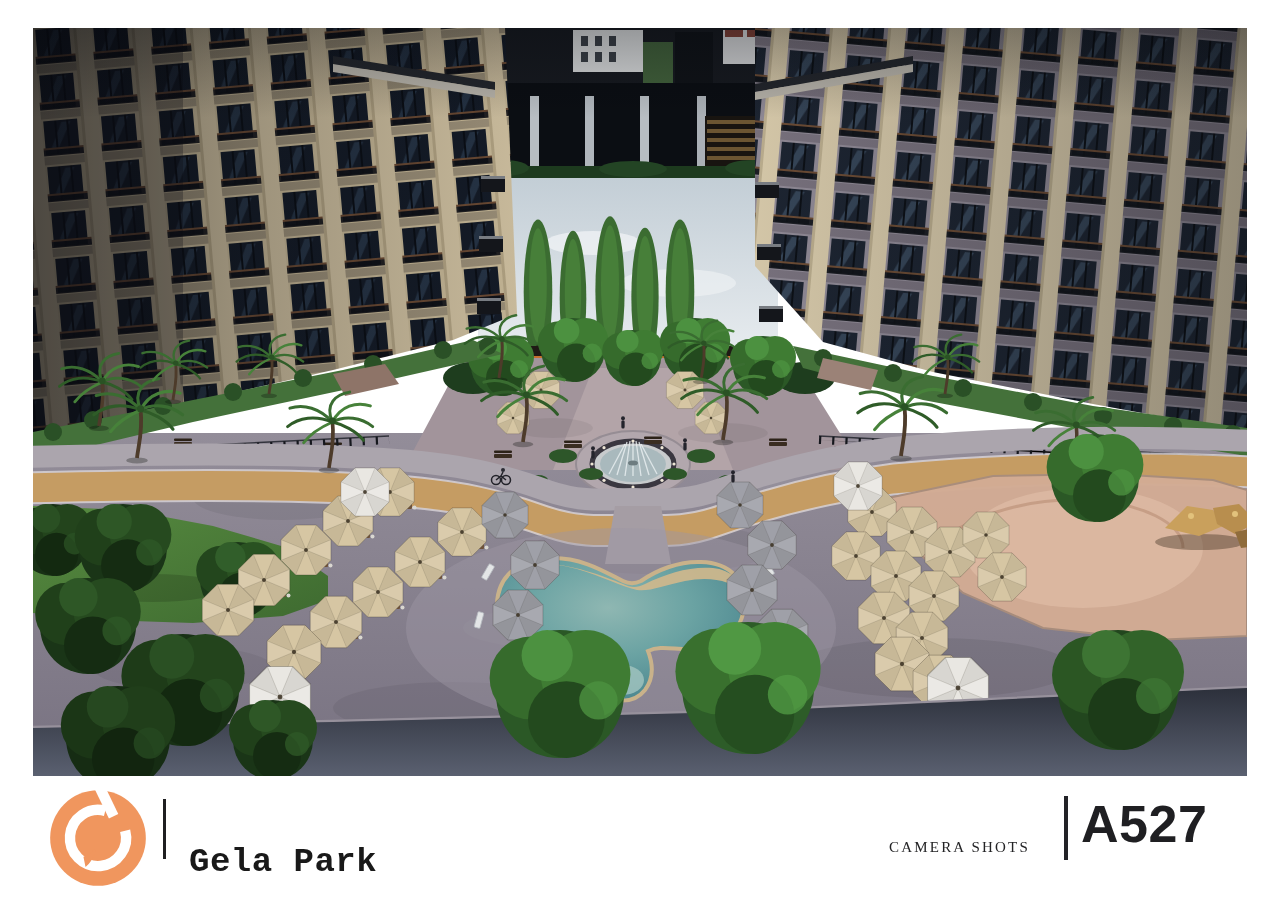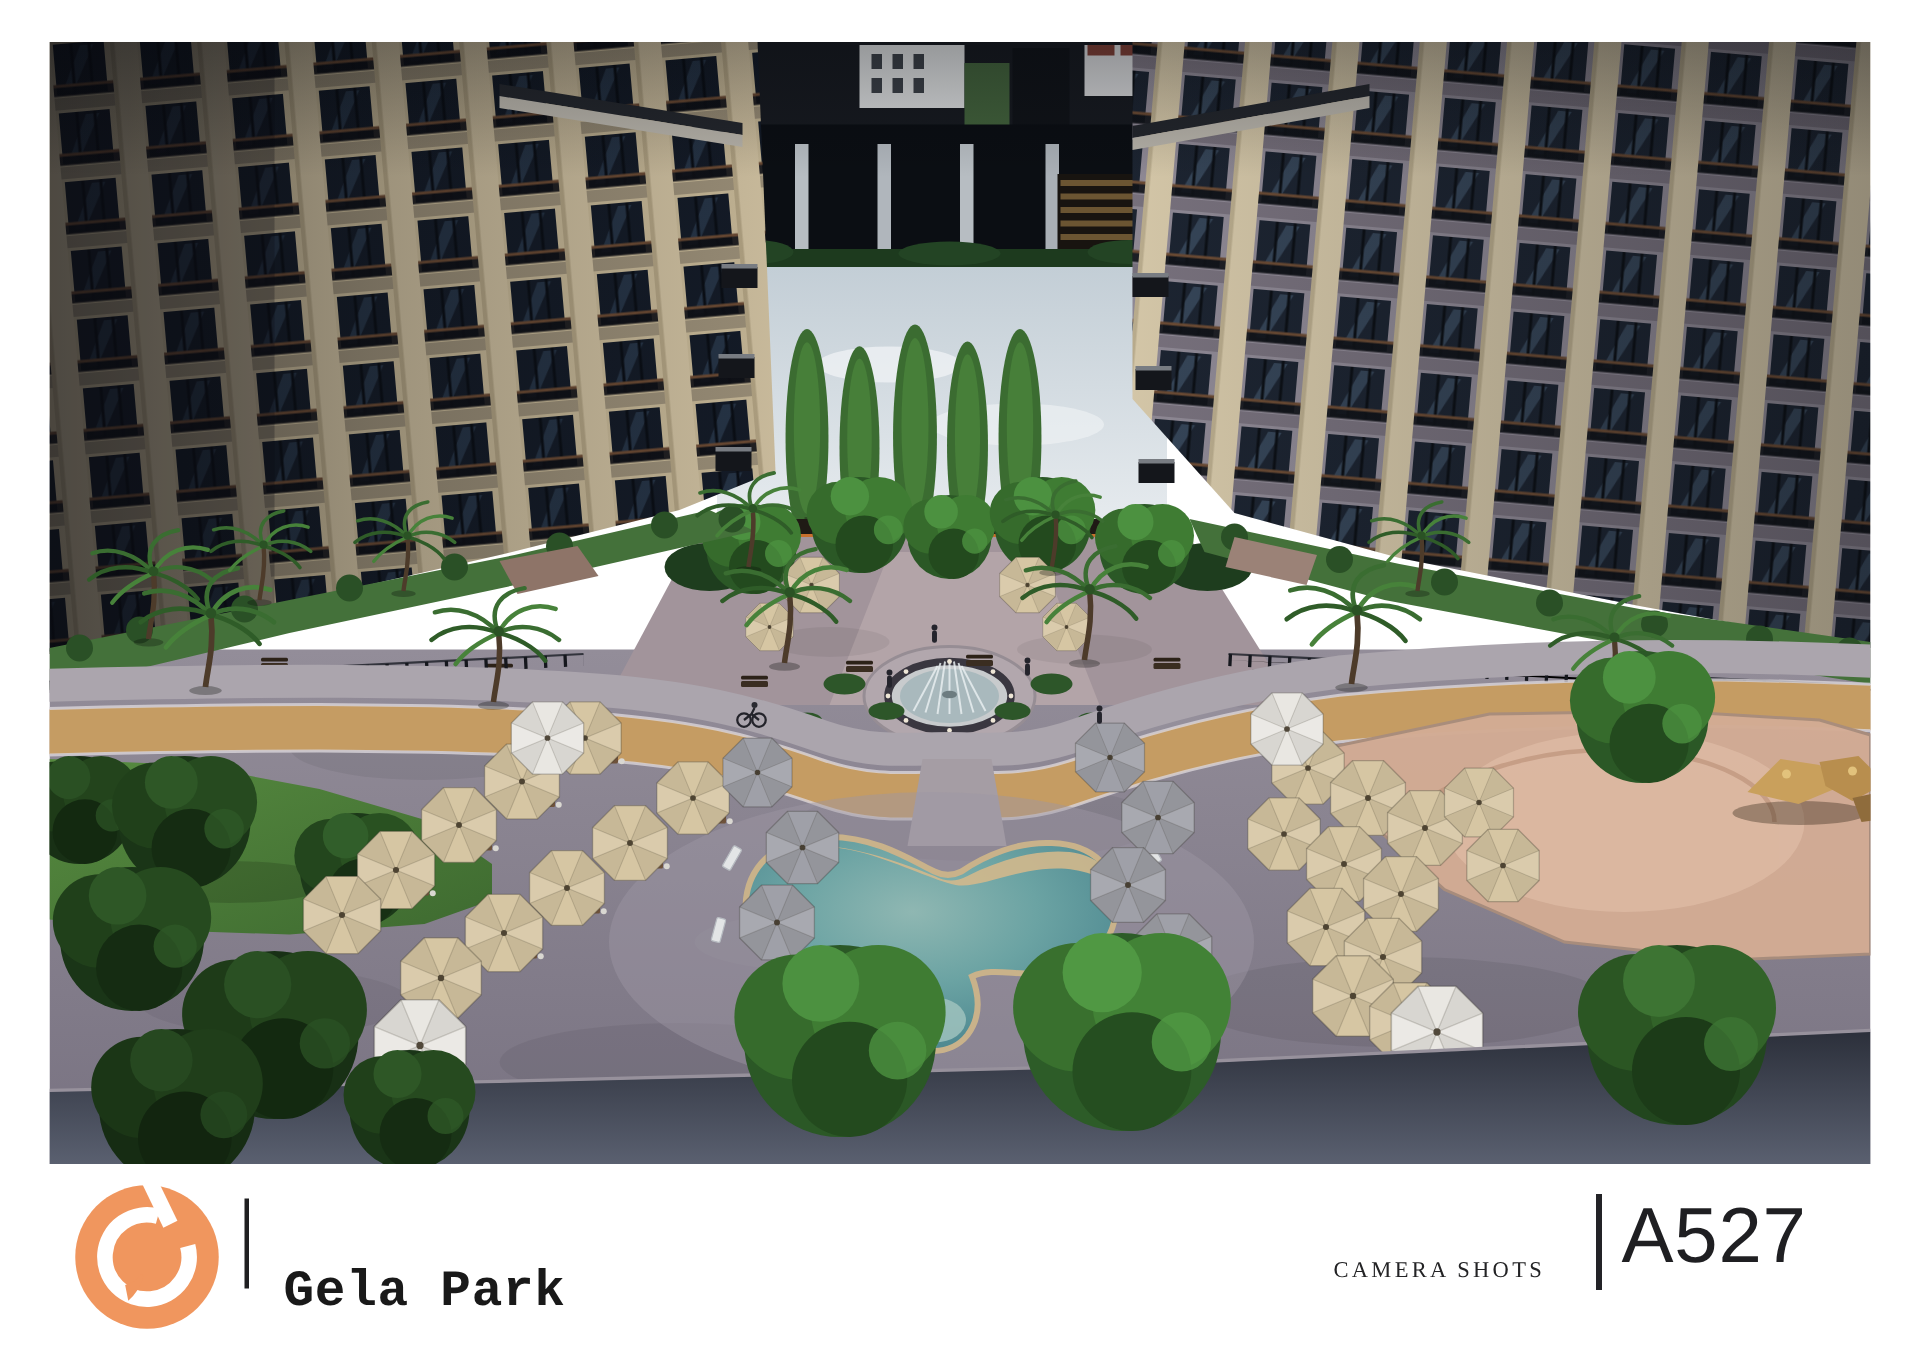--- a/index.html
+++ b/index.html
@@ -9,21 +9,21 @@
   .render svg{display:block;width:100%;height:100%;}
   .logo{position:absolute;left:46px;top:786px;width:104px;height:104px;}
   .logo svg{display:block;width:100%;height:100%;}
   .vdiv1{position:absolute;left:163px;top:799px;width:3px;height:60px;background:#1f1f21;}
   .title{position:absolute;left:189px;top:819px;font-family:Liberation Mono, monospace;
          font-weight:bold;font-size:34px;line-height:40px;letter-spacing:.5px;color:#191919;}
   .category{position:absolute;left:889px;top:818px;font-family:"Liberation Serif",serif;
             font-size:15px;line-height:18px;letter-spacing:2.2px;color:#232325;margin-top:20px;}
   .vdiv2{position:absolute;left:1064px;top:796px;width:4px;height:64px;background:#232327;}
   .number{position:absolute;left:1081px;top:798px;font-family:"Liberation Sans",sans-serif;
-          font-weight:normal;font-size:52px;line-height:52px;letter-spacing:.5px;color:#1f1f22;}
+          font-weight:bold;font-size:52px;line-height:52px;letter-spacing:.5px;color:#1f1f22;}
 </style>
 </head>
 <body>
 
 <figure class="render" aria-label="Aerial camera shot of the Gela Park residential courtyard: two apartment blocks framing a landscaped plaza with a circular splash fountain, a tan jogging loop, a freeform swimming pool with kids' cove, rows of cream and grey patio umbrellas, palm trees, a lawn on the left and a sand play area with rocks on the right.">
 <svg viewBox="0 0 1214 748" preserveAspectRatio="none">
   <defs>
     <linearGradient id="skyG" x1="0" y1="0" x2="0" y2="1">
       <stop offset="0" stop-color="#c3ced6"></stop>
           <stop offset="1" stop-color="#eaeef1"></stop>

